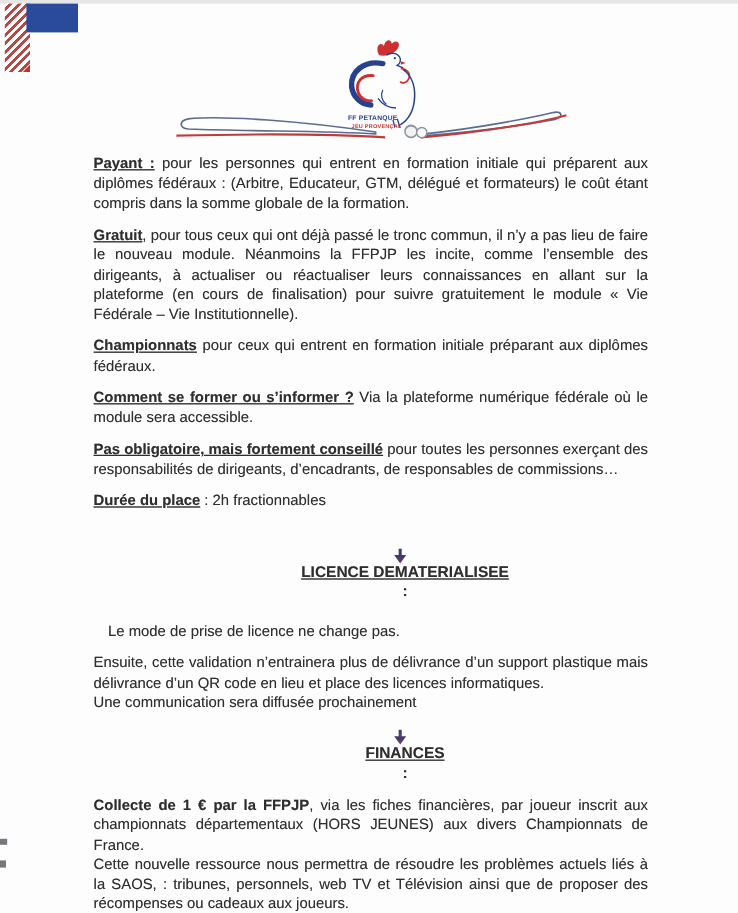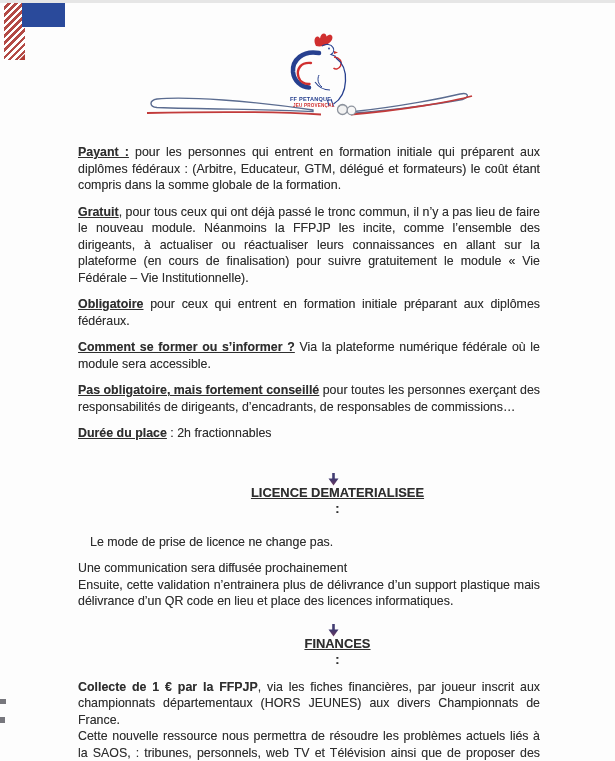--- a/index.html
+++ b/index.html
@@ -53,21 +53,21 @@
   
   .doc-body {
     position: relative;
     padding: 3px 75px 0 78px;
     color: #2e2e2e;
     font-size: 12.4px;
     line-height: 16.5px;
     text-shadow: 0 0 0.3px rgba(60,60,60,0.45);
   }
   .para { margin: 10px 0 0; text-align: justify; }
-  .para.first { margin-top: 16px; }
+  .para.first { margin-top: 0; }
   .tight { margin: 0; text-align: justify; }
   .block { margin: 10px 0 0; }
   .lead { font-weight: bold; }
   .u { text-decoration: underline; }
   .sec-heading {
     display: flex; align-items: center;
     margin: 30px 0 0 57px;
     font-weight: bold; font-size: 12.9px; flex-direction: column;
   }
   .sec-heading.finances { margin-top: 13px; }
@@ -123,21 +123,21 @@
     <div class="logo-title">FF PETANQUE</div>
     <div class="logo-subtitle">JEU PROVENÇAL</div>
   </div>
 
   <div class="doc-body">
 
     <p class="para first"><span class="lead u">Payant :</span><span> pour les personnes qui entrent en formation initiale qui préparent aux diplômes fédéraux : (Arbitre, Educateur, GTM, délégué et formateurs) le coût étant compris dans la somme globale de la formation.</span></p>
 
     <p class="para"><span class="lead u">Gratuit</span><span>, pour tous ceux qui ont déjà passé le tronc commun, il n’y a pas lieu de faire le nouveau module. Néanmoins la FFPJP les incite, comme l’ensemble des dirigeants, à actualiser ou réactualiser leurs connaissances en allant sur la plateforme (en cours de finalisation) pour suivre gratuitement le module « Vie Fédérale – Vie Institutionnelle).</span></p>
 
-    <p class="para"><span class="lead u">Obligatoire</span><span> pour ceux qui entrent en formation initiale préparant aux diplômes fédéraux.</span></p>
+    <p class="para"><span class="lead u">Championnats</span><span> pour ceux qui entrent en formation initiale préparant aux diplômes fédéraux.</span></p>
 
     <p class="para"><span class="lead u">Comment se former ou s’informer ?</span><span> Via la plateforme numérique fédérale où le module sera accessible.</span></p>
 
     <p class="para"><span class="lead u">Pas obligatoire, mais fortement conseillé</span><span> pour toutes les personnes exerçant des responsabilités de dirigeants, d’encadrants, de responsables de commissions…</span></p>
 
     <p class="para"><span class="lead u">Durée du place</span><span> : 2h fractionnables</span></p>
 
     <div class="sec-heading">
       <span class="arrow">
         <svg width="11" height="13" viewBox="0 0 11 13" xmlns="http://www.w3.org/2000/svg">
@@ -153,22 +153,22 @@
       </span>
       <span class="u">LICENCE DEMATERIALISEE</span>
         <span class="h-colon"> :</span>
     </div>
 
     <div class="block sec-block-first">
       <p class="tight">Le mode de prise de licence ne change pas.</p>
     </div>
 
     <div class="block">
+      <p class="tight">Ensuite, cette validation n’entrainera plus de délivrance d’un support plastique mais délivrance d’un QR code en lieu et place des licences informatiques.</p>
       <p class="tight">Une communication sera diffusée prochainement</p>
-      <p class="tight">Ensuite, cette validation n’entrainera plus de délivrance d’un support plastique mais délivrance d’un QR code en lieu et place des licences informatiques.</p>
     </div>
 
     <div class="sec-heading finances">
       <span class="arrow">
         <svg width="11" height="13" viewBox="0 0 11 13" xmlns="http://www.w3.org/2000/svg">
           <rect x="4.2" y="0" width="2.6" height="6" fill="#433e73"></rect>
           <path d="M0.5 5.5 H10.5 L5.5 12.5 Z" fill="url(#arrowg)"></path>
         </svg>
       </span>
       <span class="u">FINANCES</span>

